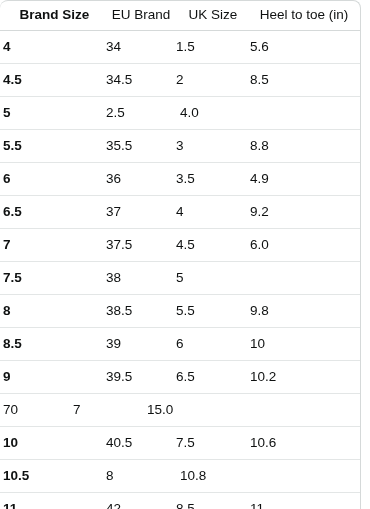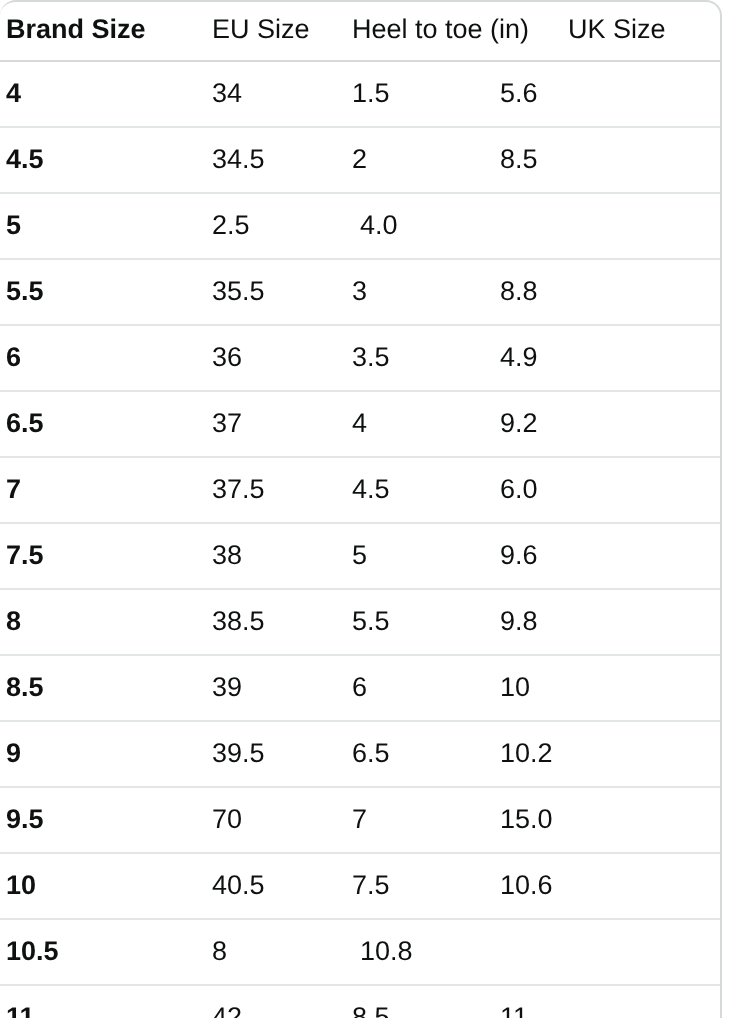--- a/index.html
+++ b/index.html
@@ -39,20 +39,21 @@
     align-items: center;
     width: 100%;
     height: 33px;
     border-bottom: 1px solid #e3e6e6;
     padding-left: 3px;
   }
 
   .row.header-row {
     height: 30px;
     border-bottom: 1px solid #d5d9d9;
+    text-align: center;
   }
 
   
   .row.clipped-row {
     border-bottom: none;
   }
 
   .cell {
     font-size: 13.5px;
     line-height: 1.2;
@@ -74,23 +75,23 @@
   .row .cell-heel { font-weight: normal; }
 </style>
 </head>
 <body>
 
 <div id="size-chart-table">
   <div class="table-frame">
 
     <div class="row header-row">
       <div class="cell cell-brand">Brand Size</div>
-      <div class="cell cell-eu">EU Size</div>
+      <div class="cell cell-eu">EU Brand</div>
+      <div class="cell cell-uk">UK Size</div>
       <div class="cell cell-heel">Heel to toe (in)</div>
-      <div class="cell cell-uk">UK Size</div>
     </div>
 
     <div id="table-body">
         <div class="row">
           <div class="cell cell-brand">4</div>
           <div class="cell cell-eu">34</div>
           <div class="cell cell-uk">1.5</div>
           <div class="cell cell-heel">5.6</div>
         </div>
         <div class="row">
@@ -125,42 +126,40 @@
         <div class="row">
           <div class="cell cell-brand">7</div>
           <div class="cell cell-eu">37.5</div>
           <div class="cell cell-uk">4.5</div>
           <div class="cell cell-heel">6.0</div>
         </div>
         <div class="row">
           <div class="cell cell-brand">7.5</div>
           <div class="cell cell-eu">38</div>
           <div class="cell cell-uk">5</div>
-          <div class="cell cell-heel">9.6</div>
         </div>
         <div class="row">
           <div class="cell cell-brand">8</div>
           <div class="cell cell-eu">38.5</div>
           <div class="cell cell-uk">5.5</div>
           <div class="cell cell-heel">9.8</div>
         </div>
         <div class="row">
           <div class="cell cell-brand">8.5</div>
           <div class="cell cell-eu">39</div>
           <div class="cell cell-uk">6</div>
           <div class="cell cell-heel">10</div>
         </div>
         <div class="row">
           <div class="cell cell-brand">9</div>
           <div class="cell cell-eu">39.5</div>
           <div class="cell cell-uk">6.5</div>
           <div class="cell cell-heel">10.2</div>
         </div>
         <div class="row">
-          <div class="cell cell-brand">9.5</div>
           <div class="cell cell-eu">70</div>
           <div class="cell cell-uk">7</div>
           <div class="cell cell-heel">15.0</div>
         </div>
         <div class="row">
           <div class="cell cell-brand">10</div>
           <div class="cell cell-eu">40.5</div>
           <div class="cell cell-uk">7.5</div>
           <div class="cell cell-heel">10.6</div>
         </div>

